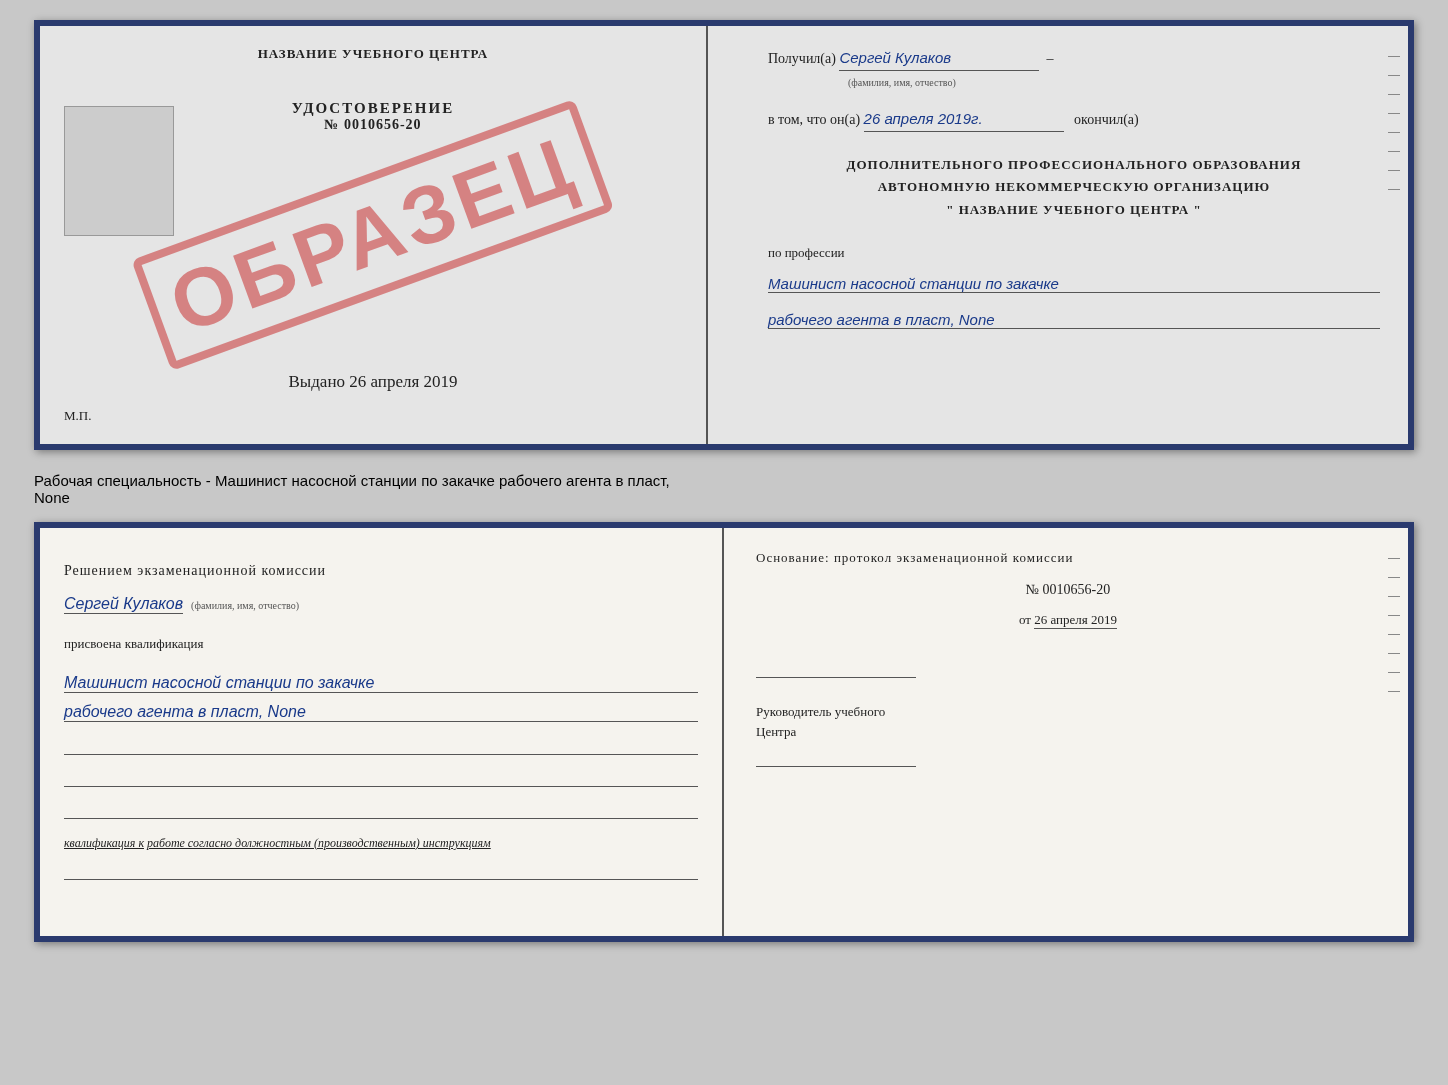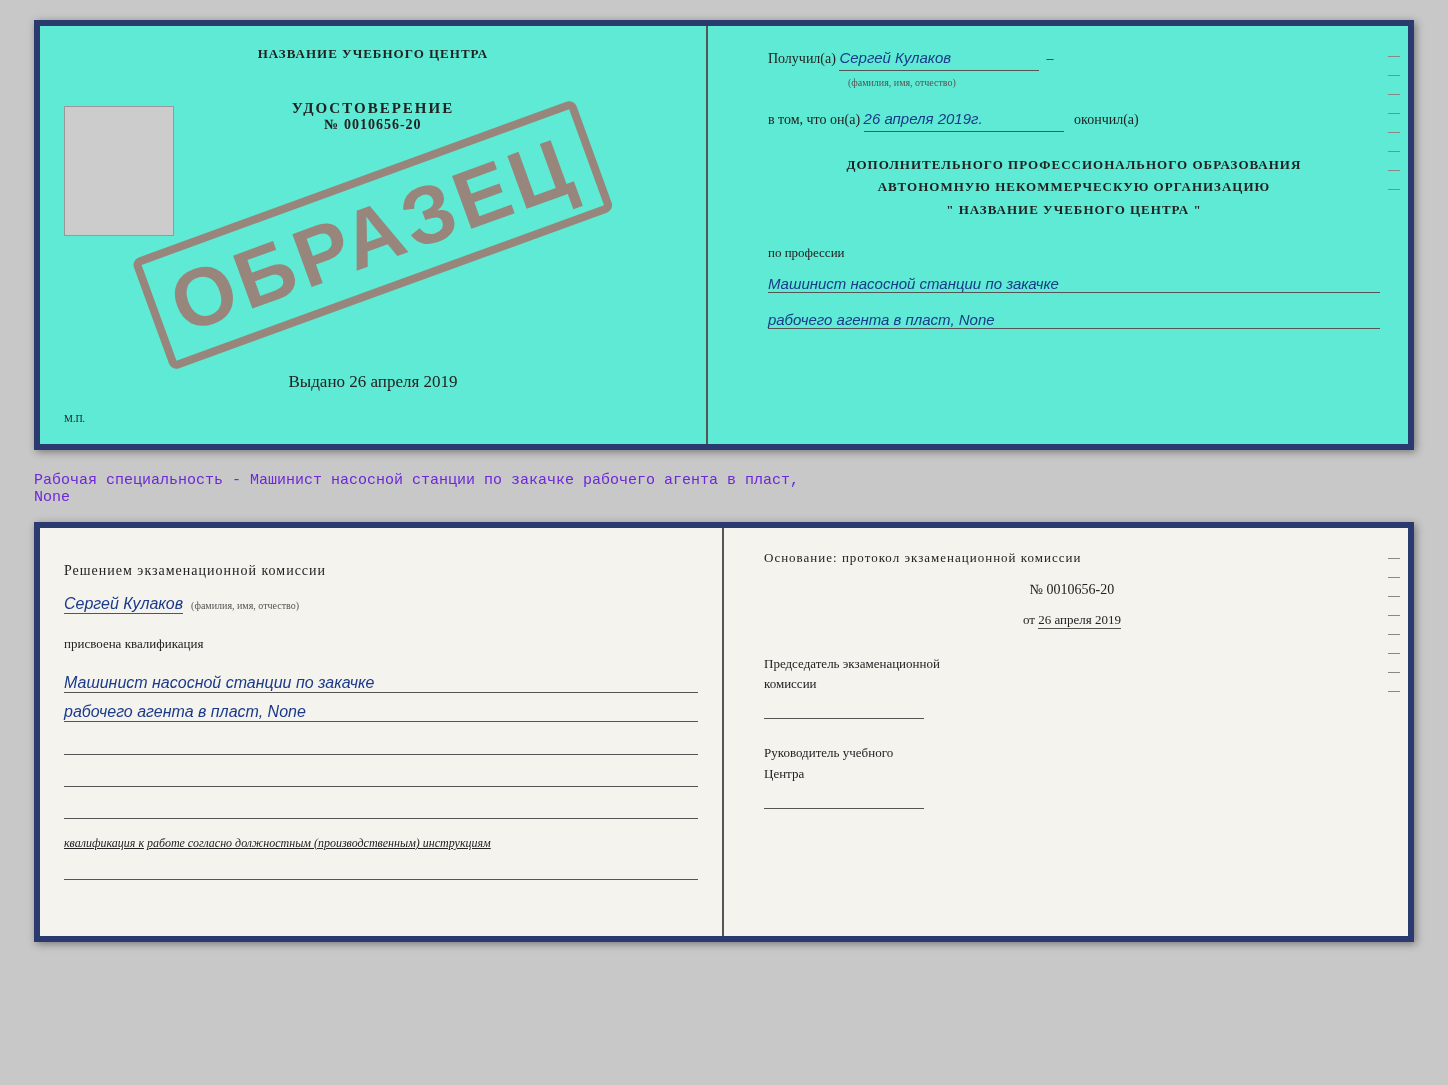--- a/index.html
+++ b/index.html
@@ -12,21 +12,21 @@
       flex-direction: column;
       align-items: center;
       padding: 20px;
       gap: 16px;
     }
 
     
     .cert-top {
       width: 1380px;
       height: 430px;
-      background: #5eead4;
+      background: #e5e5e5;
       border: 6px solid #2a3a6e;
       display: flex;
       position: relative;
       box-shadow: 2px 2px 8px rgba(0,0,0,0.4);
     }
 
     .cert-top-left {
       width: 50%;
       border-right: 2px solid #555;
       padding: 20px 24px 16px 24px;
@@ -94,21 +94,21 @@
       right: 0;
       text-align: center;
       font-size: 17px;
       color: #222;
     }
 
     .mp-line {
       position: absolute;
       bottom: 20px;
       left: 24px;
-      font-size: 10px;
+      font-size: 13px;
       color: #222;
     }
 
     
     .obrazec-stamp {
       position: absolute;
       left: 50%;
       top: 50%;
       transform: translate(-50%, -50%) rotate(-20deg);
       font-size: 82px;
@@ -188,22 +188,22 @@
       width: 12px;
       height: 1px;
       background: #888;
     }
 
     
     .middle-label {
       width: 1380px;
       padding: 6px 0 0 0;
       font-size: 15px;
-      color: #6d28d9;
-      font-family: Liberation Mono, monospace;
+      color: #000000;
+      font-family: Liberation Sans, sans-serif;
     }
 
     
     .cert-bottom {
       width: 1380px;
       height: 420px;
       background: #f5f3ee;
       border: 6px solid #2a3a6e;
       display: flex;
       position: relative;
@@ -215,21 +215,21 @@
       border-right: 2px solid #555;
       padding: 32px 24px 16px 24px;
       display: flex;
       flex-direction: column;
       gap: 6px;
       position: relative;
     }
 
     .cert-bottom-right {
       width: 50%;
-      padding: 20px 28px 16px 40px;
+      padding: 20px 28px 16px 32px;
       display: flex;
       flex-direction: column;
       gap: 8px;
       position: relative;
     }
 
     .komissia-title {
       font-size: 14px;
       font-weight: normal;
       letter-spacing: 1px;
@@ -423,22 +423,20 @@
     <div class="osnovanie">Основание: протокол экзаменационной комиссии</div>
 
     <div class="protocol-nomer">№  0010656-20</div>
 
     <div class="ot-date">
       <span>от</span>
       <span style="border-bottom:1px solid #555; padding-bottom:1px;">26 апреля 2019</span>
     </div>
 
     <div class="podpis-block">
-      <div style="white-space:pre-line;">Председатель экзаменационной
-комиссии</div>
       <div class="podpis-line"></div>
     </div>
 
     <div class="podpis-block" style="margin-top:12px;">
       <div style="white-space:pre-line;">Руководитель учебного
 Центра</div>
       <div class="podpis-line"></div>
     </div>
 
     <div class="right-dashes2">

